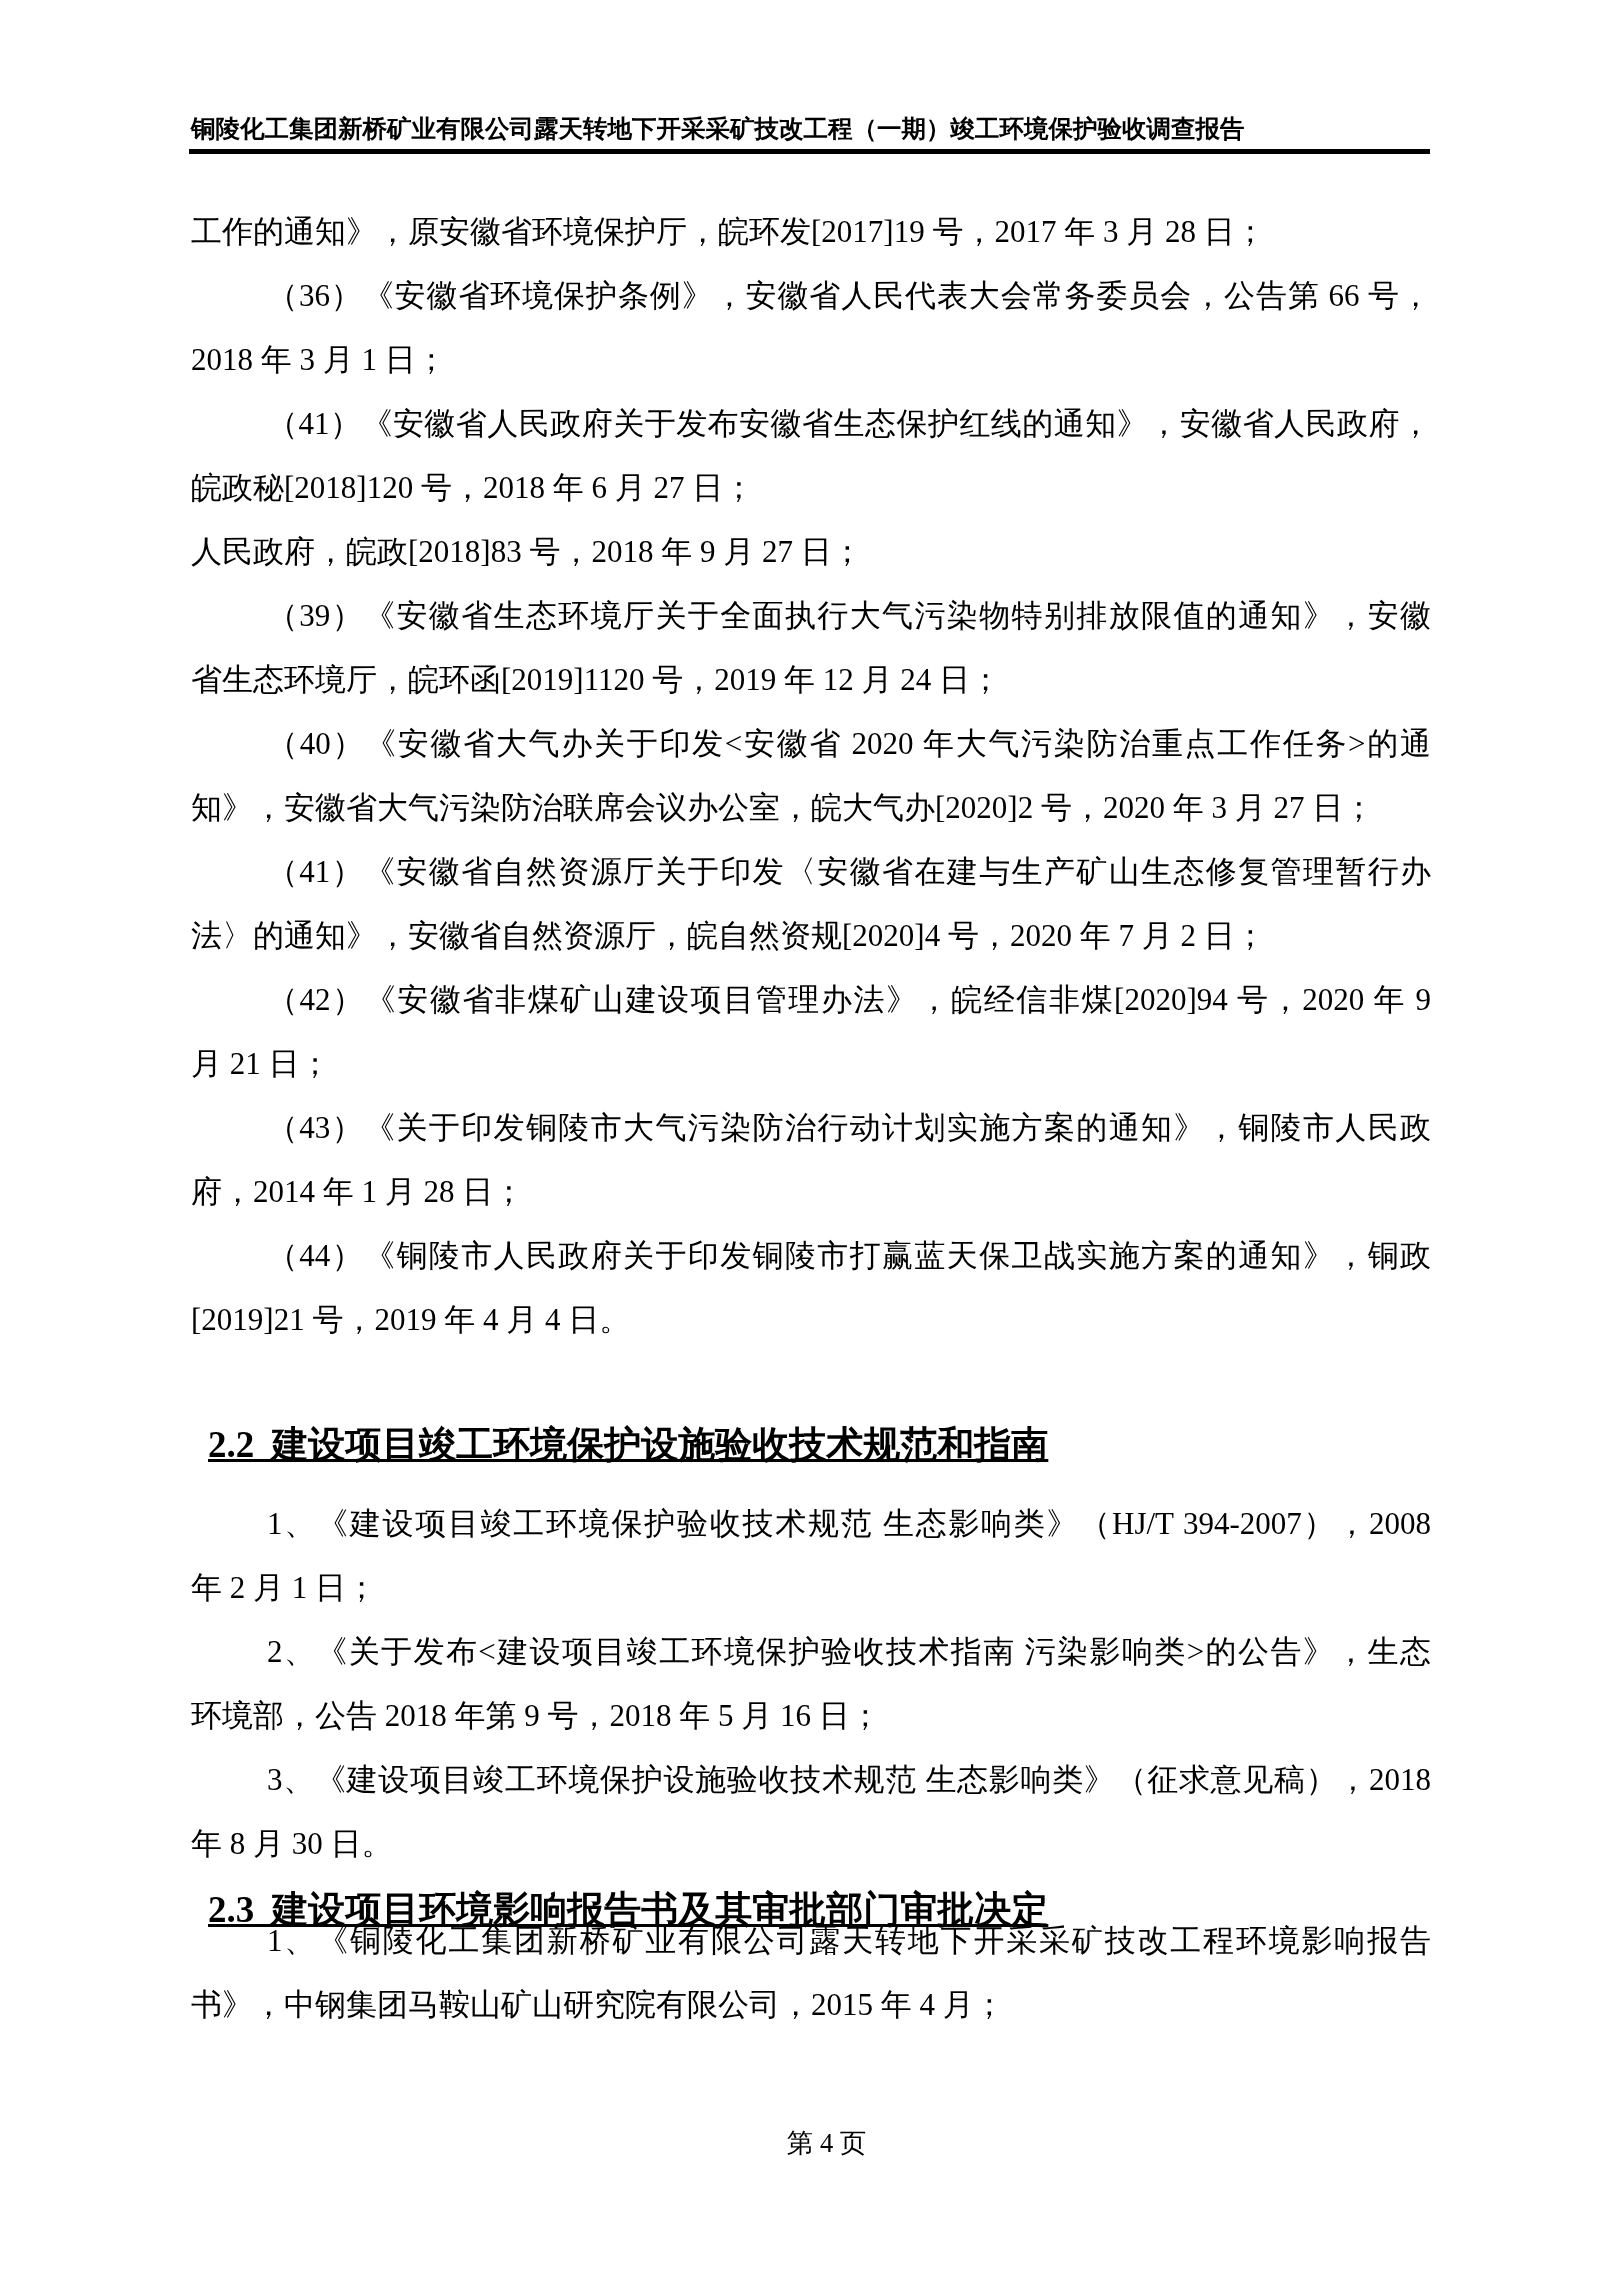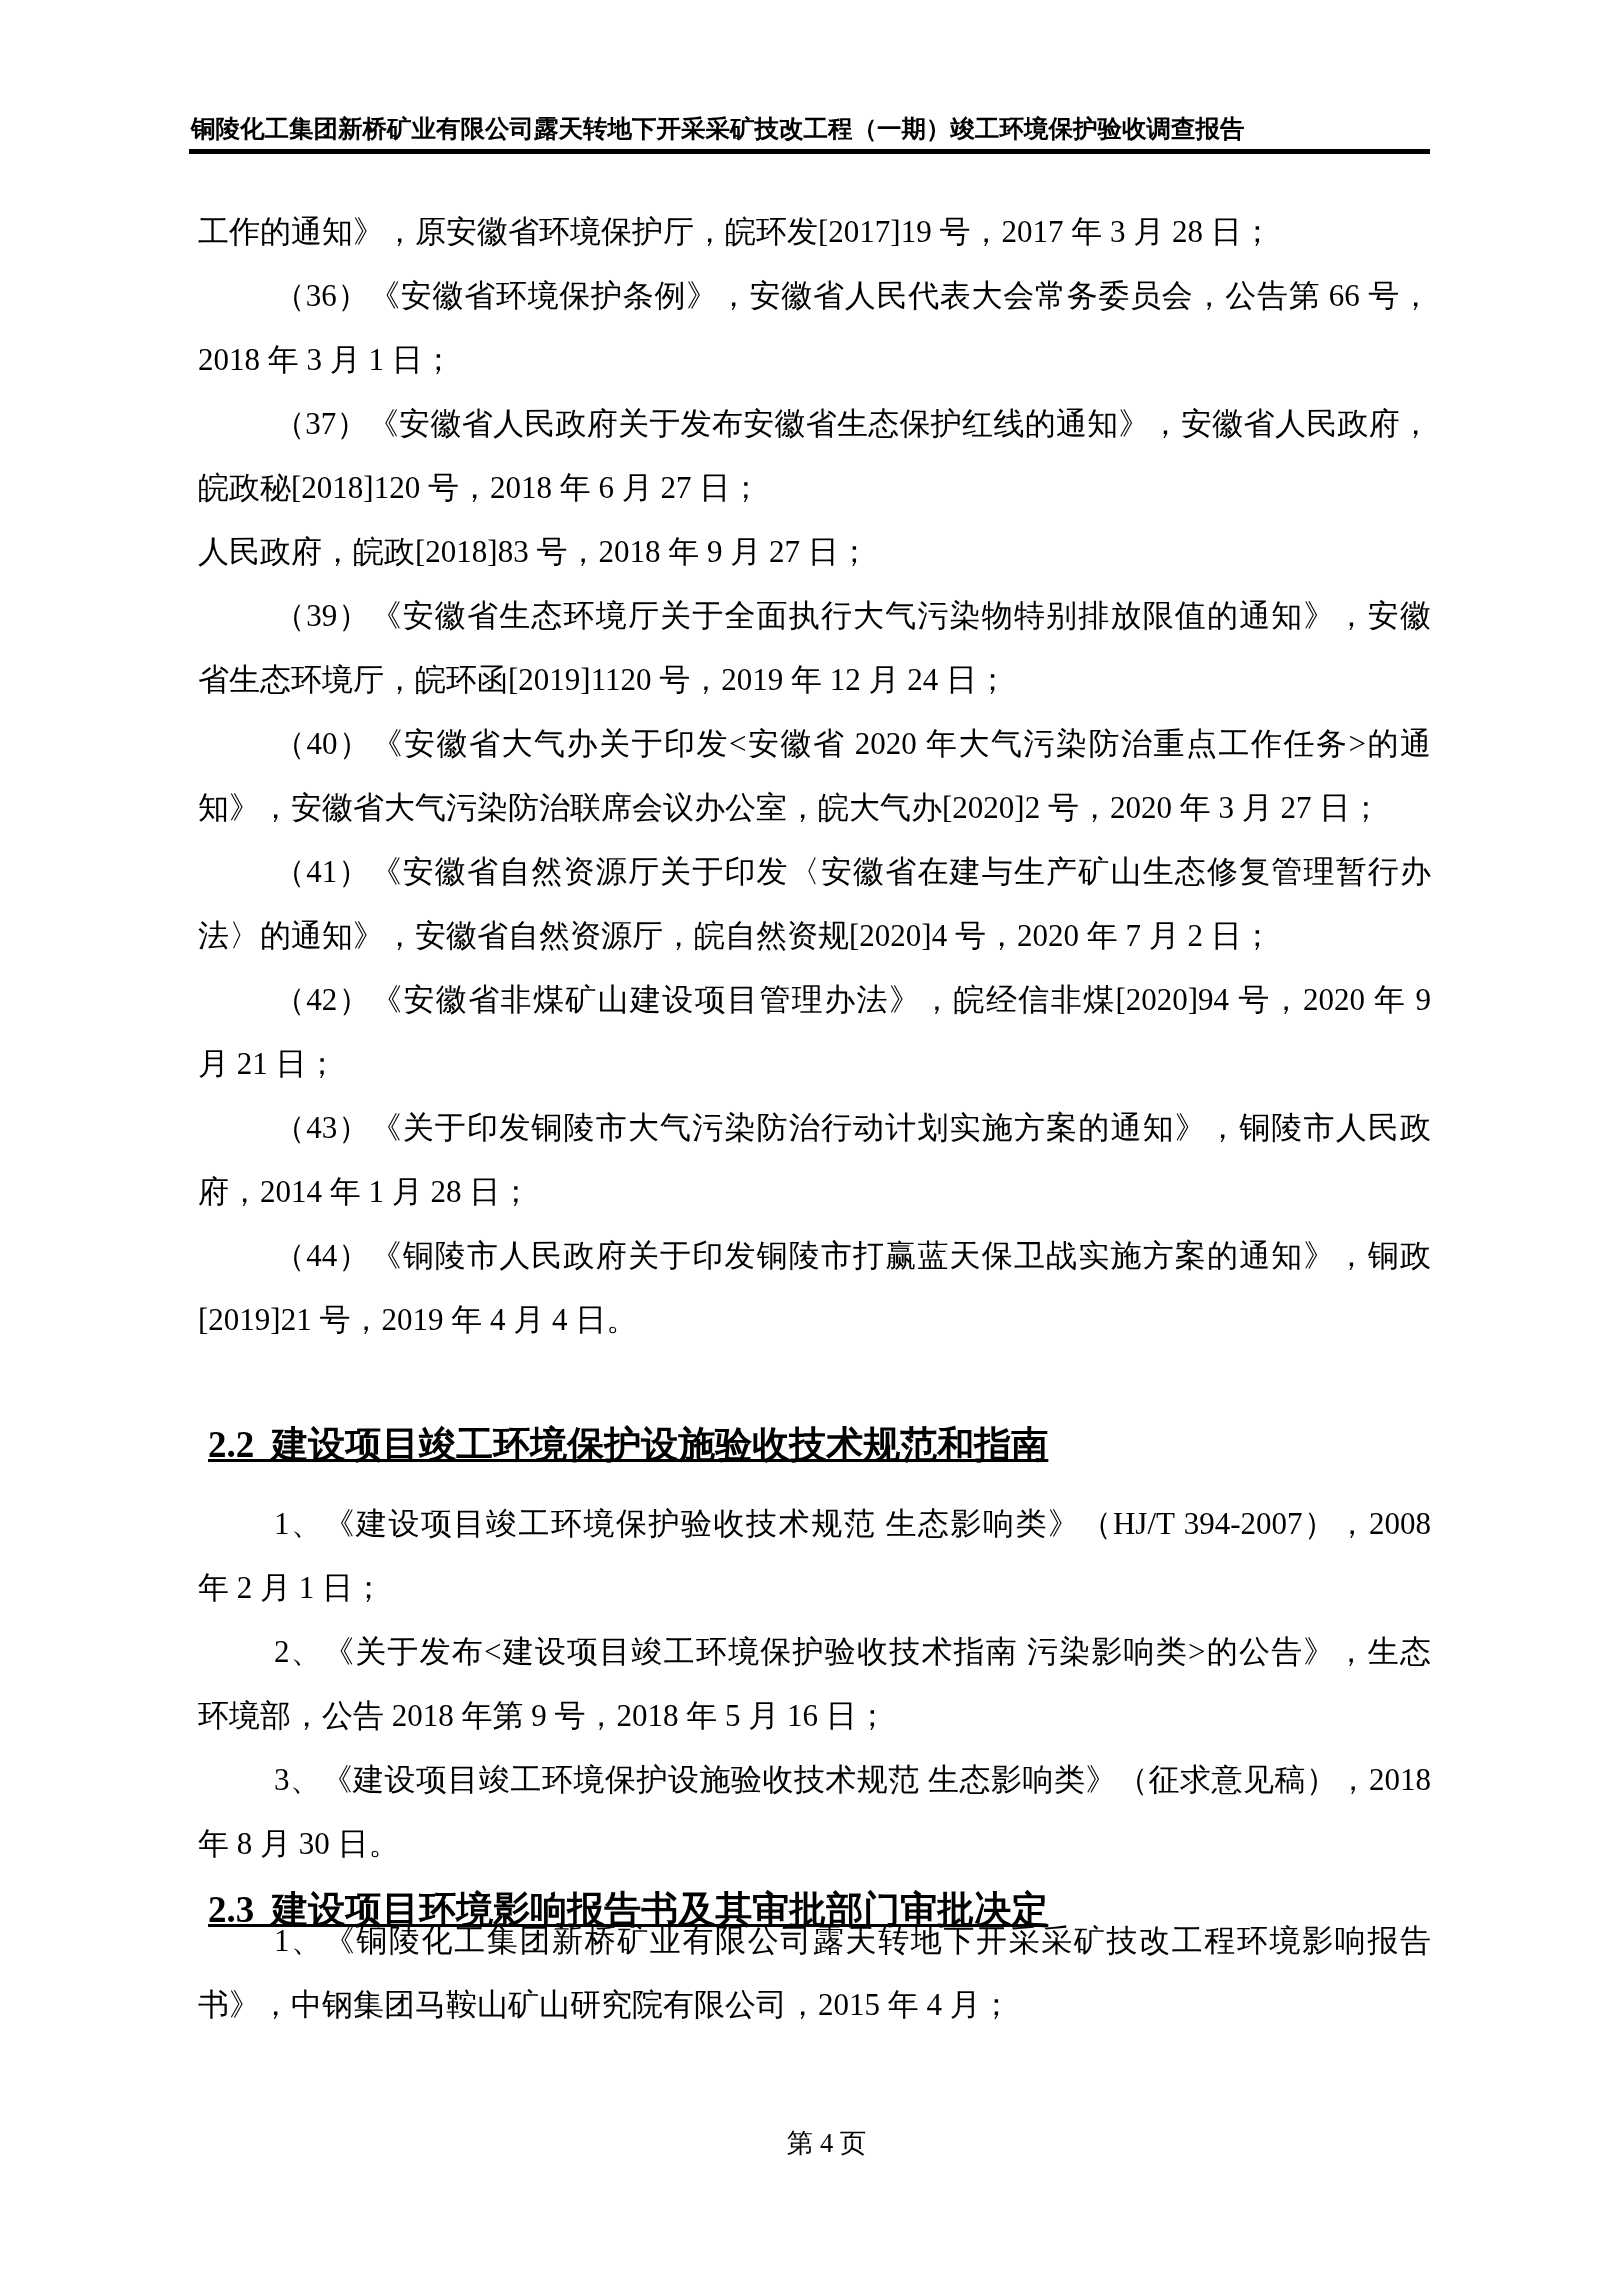--- a/index.html
+++ b/index.html
@@ -39,21 +39,20 @@
   }
   .block-part1 { top: 200px; }
   .block-sec22 { top: 1492px; }
   .block-sec23 { top: 1909px; }
   .line {
     height: 64px;
     line-height: 64px;
     white-space: nowrap;
     overflow: visible;
     text-align: left;
-    margin-left: 7px;
   }
   .line.indent { text-indent: 76px; }
   .line.fill {
     text-align: justify;
     text-align-last: justify;
     overflow: hidden;
   }
   .heading {
     position: absolute;
     left: 208px;
@@ -85,21 +84,21 @@
 <div class="page">
 
   <div class="header-title">铜陵化工集团新桥矿业有限公司露天转地下开采采矿技改工程（一期）竣工环境保护验收调查报告</div>
 
   <div class="header-rule"></div>
 
   <div class="textblock block-part1">
       <div class="line">工作的通知》，原安徽省环境保护厅，皖环发[2017]19 号，2017 年 3 月 28 日；</div>
       <div class="line indent fill">（36）《安徽省环境保护条例》，安徽省人民代表大会常务委员会，公告第 66 号，</div>
       <div class="line">2018 年 3 月 1 日；</div>
-      <div class="line indent fill">（37）《安徽省人民政府关于发布安徽省生态保护红线的通知》，安徽省人民政府，</div>
+      <div class="line indent fill">（41）《安徽省人民政府关于发布安徽省生态保护红线的通知》，安徽省人民政府，</div>
       <div class="line">皖政秘[2018]120 号，2018 年 6 月 27 日；</div>
       <div class="line">人民政府，皖政[2018]83 号，2018 年 9 月 27 日；</div>
       <div class="line indent fill">（39）《安徽省生态环境厅关于全面执行大气污染物特别排放限值的通知》，安徽</div>
       <div class="line">省生态环境厅，皖环函[2019]1120 号，2019 年 12 月 24 日；</div>
       <div class="line indent fill">（40）《安徽省大气办关于印发&lt;安徽省 2020 年大气污染防治重点工作任务&gt;的通</div>
       <div class="line">知》，安徽省大气污染防治联席会议办公室，皖大气办[2020]2 号，2020 年 3 月 27 日；</div>
       <div class="line indent fill">（41）《安徽省自然资源厅关于印发〈安徽省在建与生产矿山生态修复管理暂行办</div>
       <div class="line">法〉的通知》，安徽省自然资源厅，皖自然资规[2020]4 号，2020 年 7 月 2 日；</div>
       <div class="line indent fill">（42）《安徽省非煤矿山建设项目管理办法》，皖经信非煤[2020]94 号，2020 年 9</div>
       <div class="line">月 21 日；</div>

